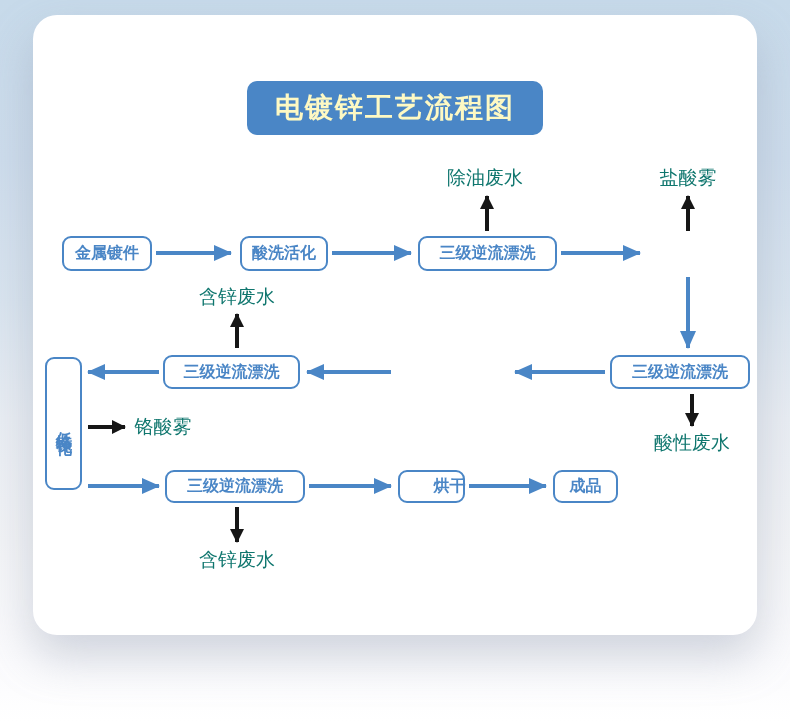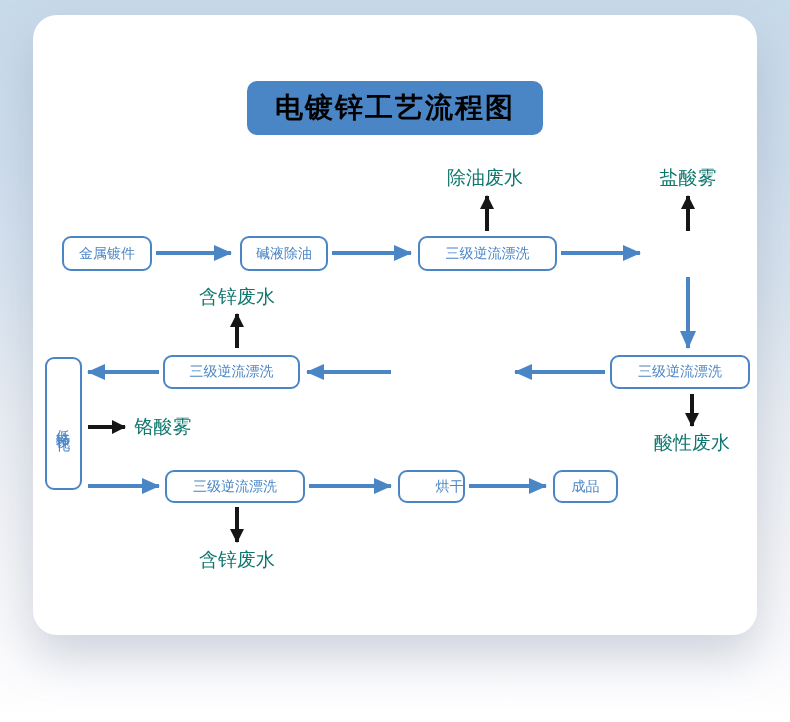--- a/index.html
+++ b/index.html
@@ -8,28 +8,28 @@
     font-family:"Liberation Sans","DejaVu Sans",sans-serif;
     background:linear-gradient(180deg,#c7daea 0%,#cddcec 22%,#d9e4ef 42%,#e9edf3 58%,#f2f3f6 75%,#fbfbfd 92%,#ffffff 100%);
   }
   .card{
     position:absolute;left:33px;top:15px;width:724px;height:620px;
     background:#ffffff;border-radius:24px;
     box-shadow:0 22px 45px rgba(140,150,170,.38);
   }
   .title-banner{
     position:absolute;left:50%;top:66px;transform:translateX(-50%);
-    background:#4a86c6;color:#000000;border-radius:10px;
+    background:#4a86c6;color:#fef9c3;border-radius:10px;
     font-size:28px;font-weight:bold;letter-spacing:2px;
     padding:8px 28px;white-space:nowrap;
   }
   .node{
     position:absolute;display:flex;align-items:center;justify-content:center;
     background:#ffffff;border:2px solid #4a86c6;border-radius:9px;
-    color:#4a86c6;font-size:14px;font-weight:400;white-space:nowrap;
+    color:#4a86c6;font-size:16px;font-weight:700;white-space:nowrap;
     box-sizing:border-box;
   }
   .node.vertical{
     writing-mode:vertical-rl;text-orientation:upright;
     letter-spacing:3px;padding:6px 0;
   }
   .lbl{
     position:absolute;transform:translate(-50%,-50%);
     color:#0f766e;font-size:19px;white-space:nowrap;
   }
@@ -84,21 +84,21 @@
 
     <line x1="454" y1="216" x2="454" y2="181" stroke="#161616" stroke-width="4" marker-end="url(#ak)"></line>
     <line x1="655" y1="216" x2="655" y2="181" stroke="#161616" stroke-width="4" marker-end="url(#ak)"></line>
     <line x1="204" y1="333" x2="204" y2="299" stroke="#161616" stroke-width="4" marker-end="url(#ak)"></line>
     <line x1="659" y1="379" x2="659" y2="411" stroke="#161616" stroke-width="4" marker-end="url(#ak)"></line>
     <line x1="55" y1="412" x2="92" y2="412" stroke="#161616" stroke-width="4" marker-end="url(#ak)"></line>
     <line x1="204" y1="492" x2="204" y2="527" stroke="#161616" stroke-width="4" marker-end="url(#ak)"></line>
   </svg>
 
   <div class="node" id="n-metal">金属镀件</div>
-  <div class="node" id="n-alkali">碱液除油</div>
+  <div class="node" id="n-alkali">酸洗活化</div>
   <div class="node" id="n-rinse1">三级逆流漂洗</div>
   <div class="node" id="n-rinse2">三级逆流漂洗</div>
   <div class="node" id="n-rinse3">三级逆流漂洗</div>
   <div class="node vertical" id="n-lowchrome">低铬钝化</div>
   <div class="node" id="n-rinse4">三级逆流漂洗</div>
   <div class="node" id="n-drying">烘干</div>
   <div class="node" id="n-finished">成品</div>
 
   <div class="lbl" id="l-deg">除油废水</div>
   <div class="lbl" id="l-hcl">盐酸雾</div>

